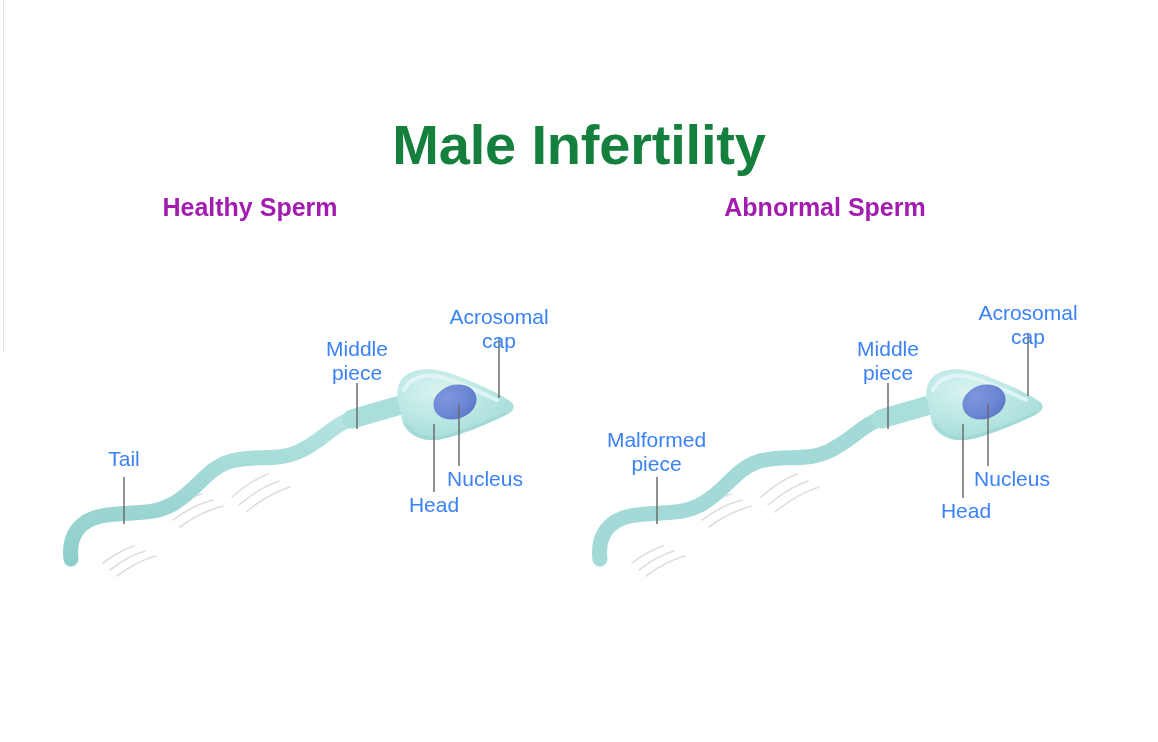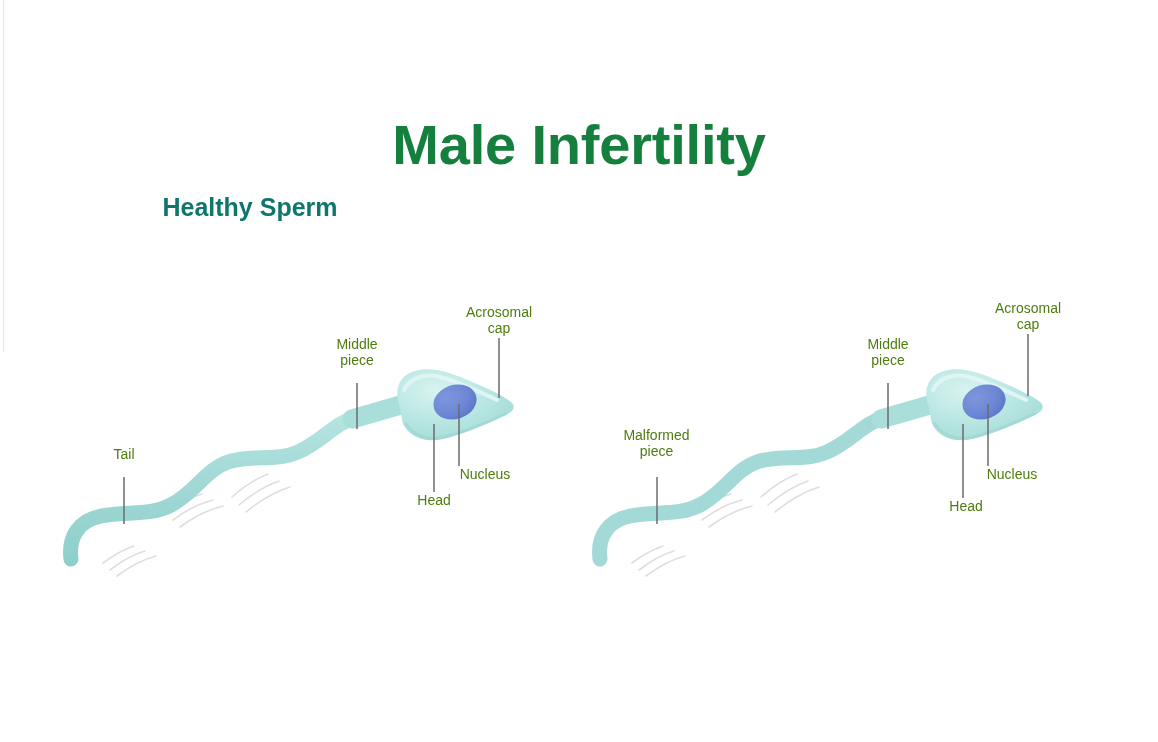--- a/index.html
+++ b/index.html
@@ -34,52 +34,53 @@
     font-weight: bold;
     color: #15803d;
     letter-spacing: -0.2px;
     margin-top: 24px;
   }
   .subtitle {
     position: absolute;
     top: 193px;
     font-size: 25px;
     font-weight: bold;
-    color: #0f766e;
+    color: #a21caf;
     text-align: center;
   }
   .subtitle.left  { left: 95px;  width: 310px; }
   .subtitle.right { left: 670px; width: 310px; }
 
   .stage {
     position: absolute;
     left: 0;
     top: 0;
     width: 1158px;
     height: 742px;
   }
   .lbl {
     position: absolute;
-    font-size: 14px;
-    color: #4d7c0f;
+    font-size: 21px;
+    color: #3b82f6;
     line-height: 1.12;
     white-space: pre-line;
     text-align: center;
   }
 </style>
 </head>
 <body>
 
 <div id="page">
 
   <div class="edge-rule"></div>
 
   <div class="title">Male Infertility</div>
 
   <div class="subtitle left">Healthy Sperm</div>
+  <div class="subtitle right">Abnormal Sperm</div>
 
   <svg class="stage" viewBox="0 0 1158 742">
     <defs>
 
       <linearGradient id="gTailH" x1="0" y1="0" x2="0" y2="1">
         <stop offset="0%" stop-color="#b9e6e3"></stop>
         <stop offset="45%" stop-color="#a3dad7"></stop>
         <stop offset="100%" stop-color="#8fcfcb"></stop>
       </linearGradient>
 

